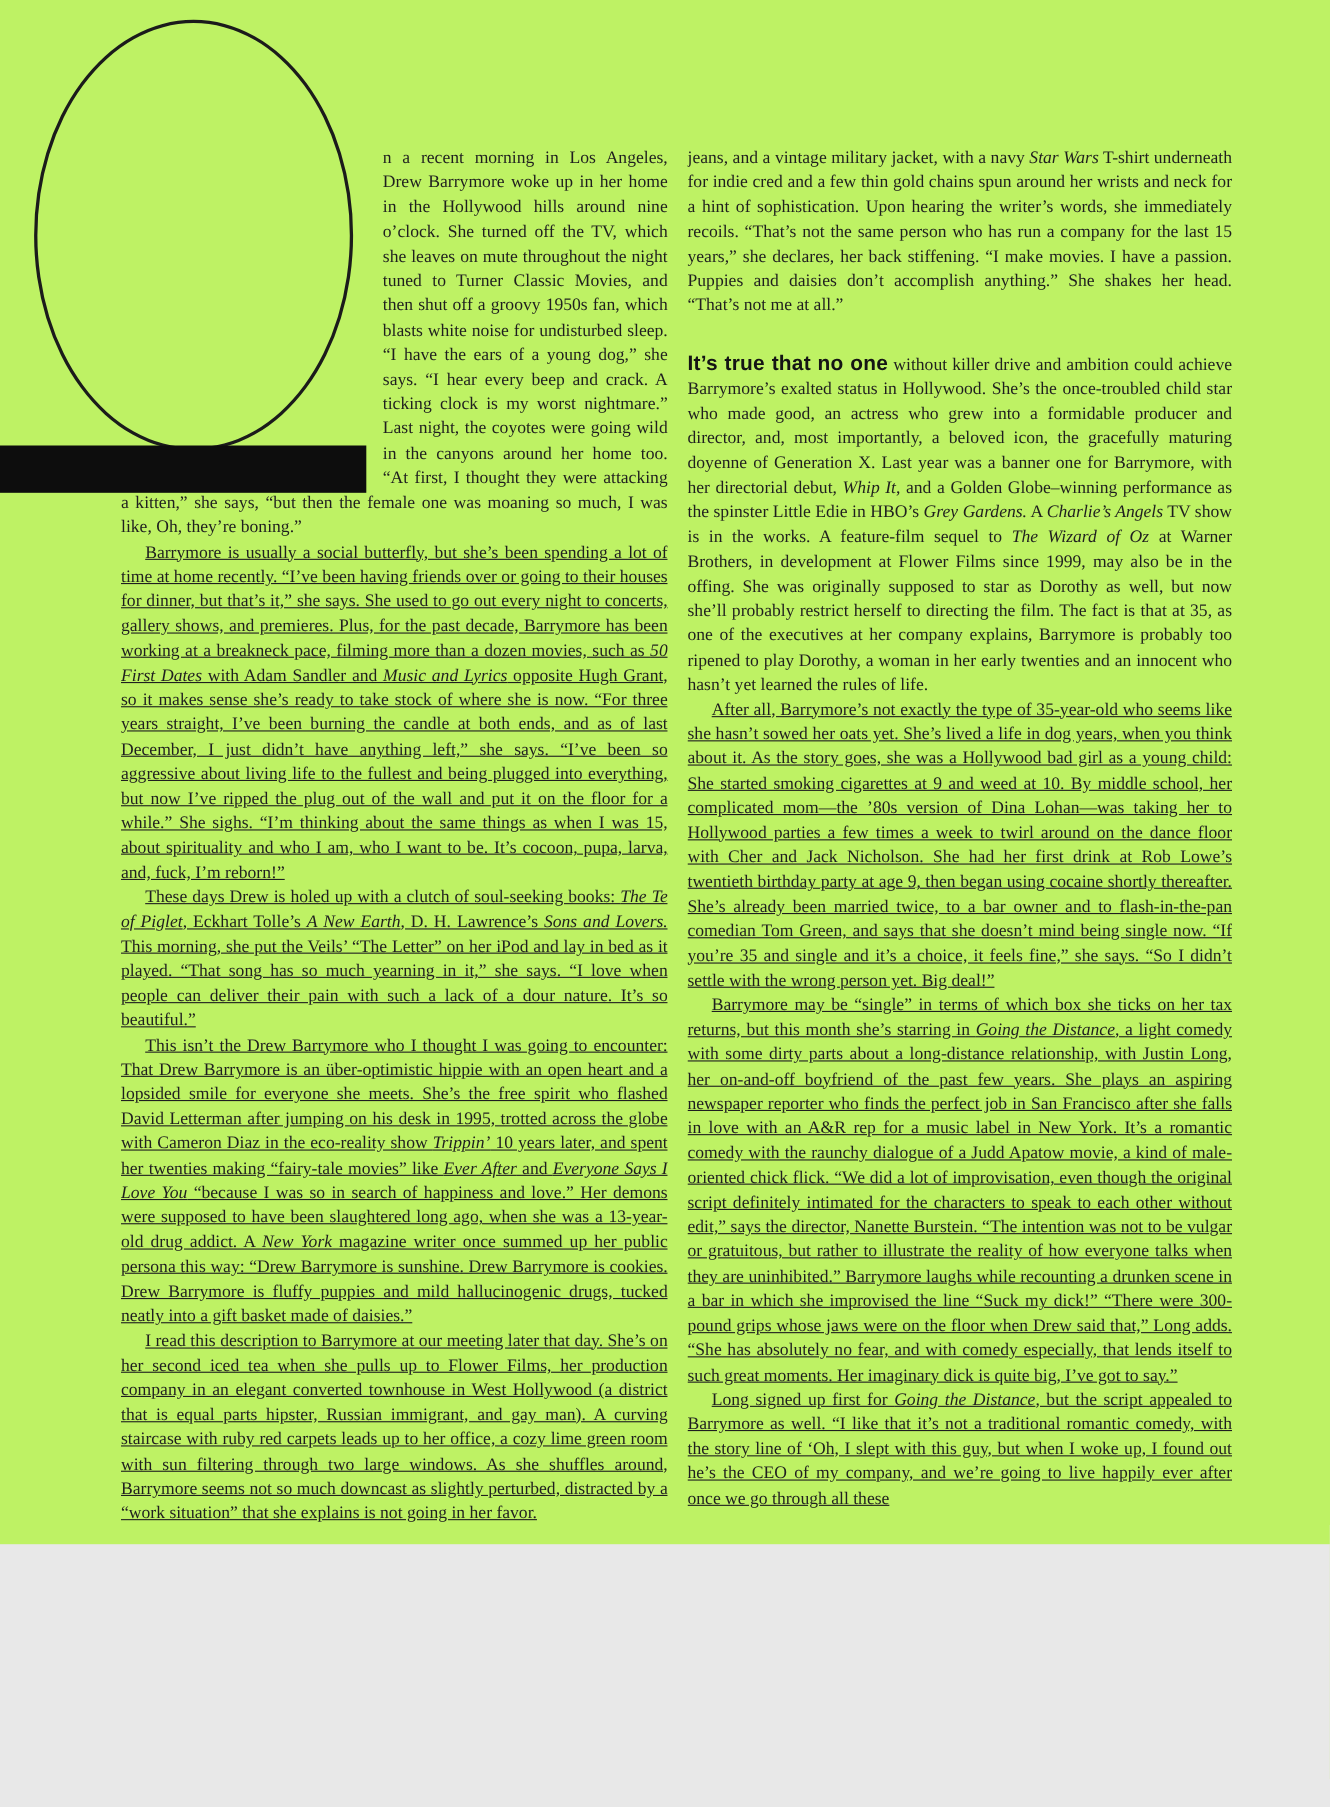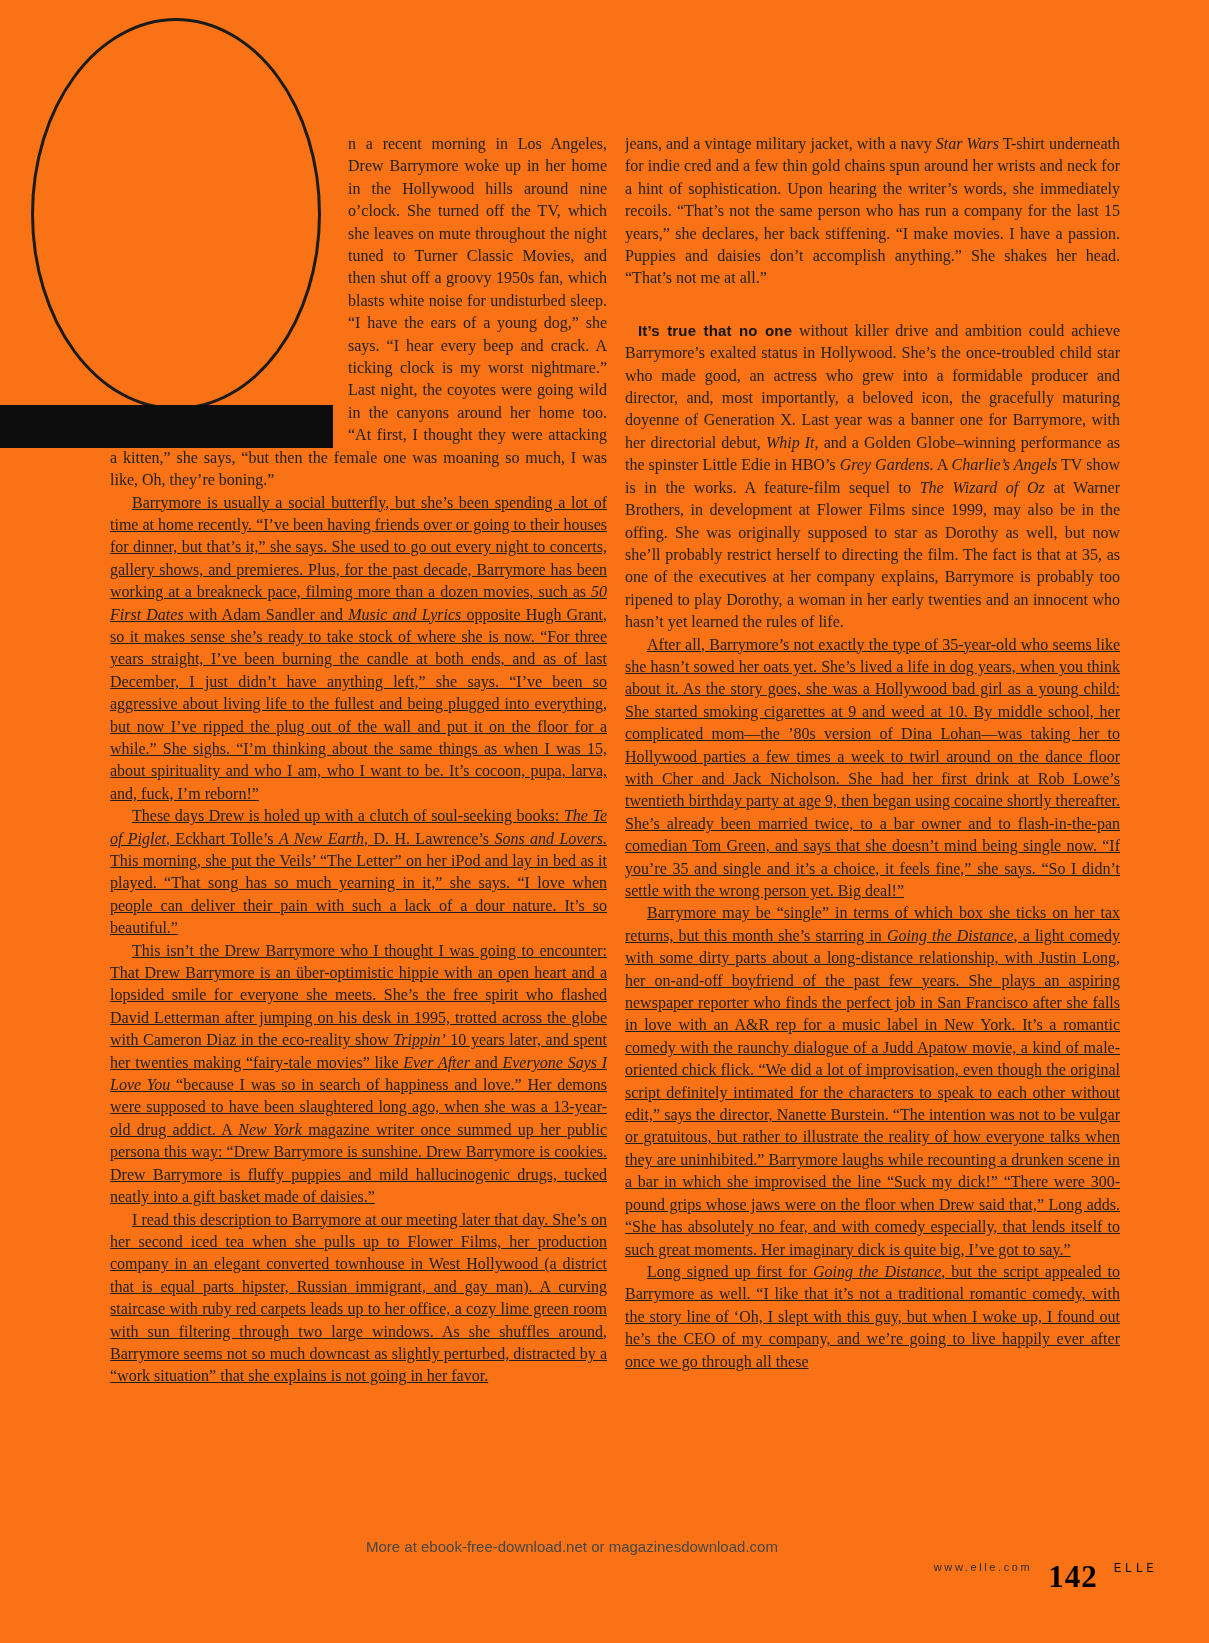--- a/index.html
+++ b/index.html
@@ -1,18 +1,18 @@
 <!DOCTYPE html>
 <html lang="en"><head>
 <meta charset="utf-8">
 <style>
   html,body { margin:0; padding:0; background:#e8e8e8; }
   .page {
-    position:relative; width:1209px; height:1643px; margin:0 auto;
-    background:#f97316; overflow:hidden;
+    position:relative; width:1209px; height:1404px; margin:0 auto;
+    background:#bef264; overflow:hidden;
     font-family:"Liberation Serif", serif; color:#1f1f1f;
   }
   
   .drop-cap-o {
     position:absolute; left:31px; top:18px; width:284px; height:386px;
     border:3px solid #1b1b1b; border-radius:50%;
     background:transparent;
   }
   
   .black-bar {
@@ -26,21 +26,21 @@
   }
   .col-left  { left:110px; width:497px; }
   .col-right { left:625px; width:495px; }
   .o-spacer { float:left; width:238px; height:312px; }
   p.para { margin:0; padding:0; }
   p.indent { text-indent:22px;text-decoration:underline; }
   p.lead { margin-top:30px; }
   .run-i { font-style:italic; }
   .run-b {
     font-family:"Liberation Sans", sans-serif; font-weight:700;
-    font-size:15px; letter-spacing:0.2px; color:#141414;margin-left:13px;
+    font-size:19px; letter-spacing:0.2px; color:#141414;
   }
   .footer {
     position:absolute; top:1561px; right:52px;
     display:flex; align-items:flex-start; gap:16px; white-space:nowrap;
   }
   .footer .site {
     font-family:"Liberation Sans", sans-serif; font-size:11px;
     letter-spacing:2.6px; color:#2d2d2d;
   }
   .footer .pagenum {

